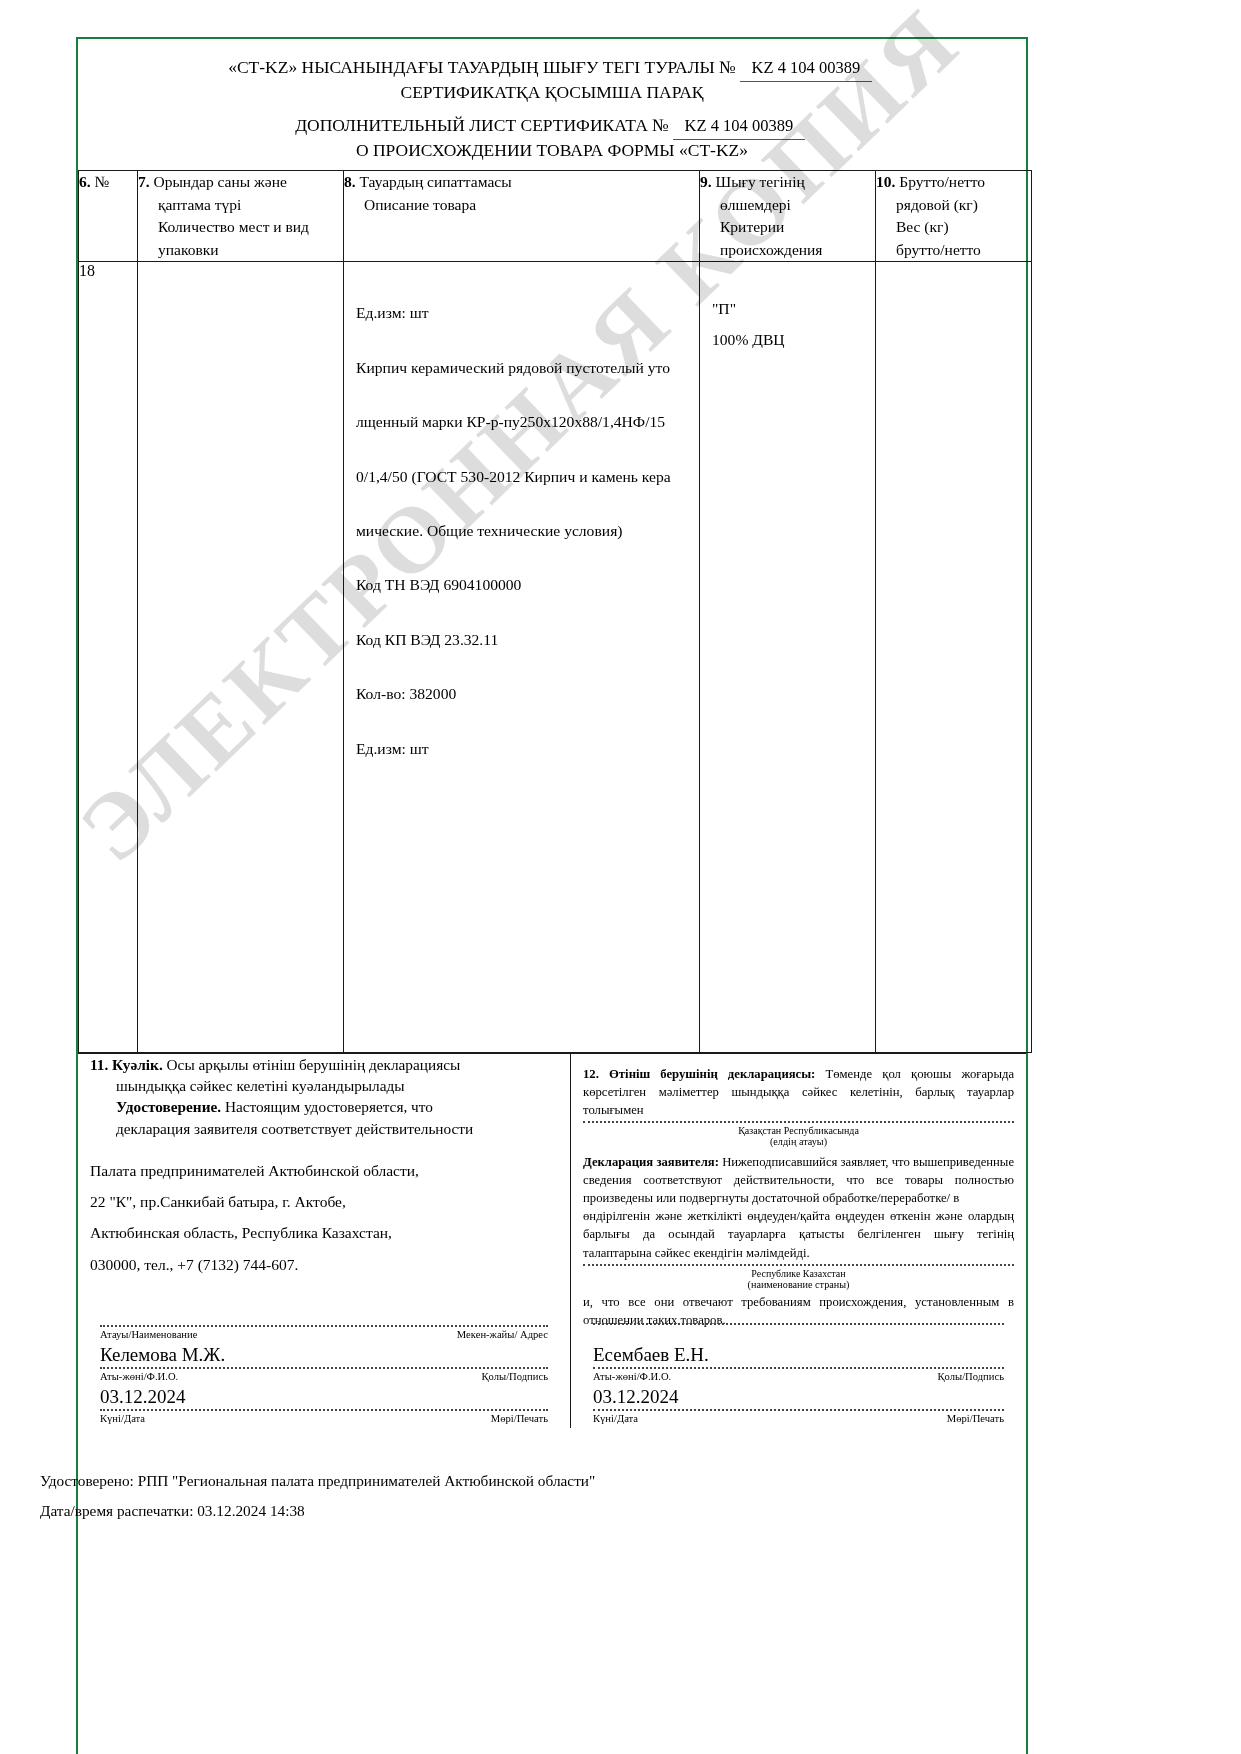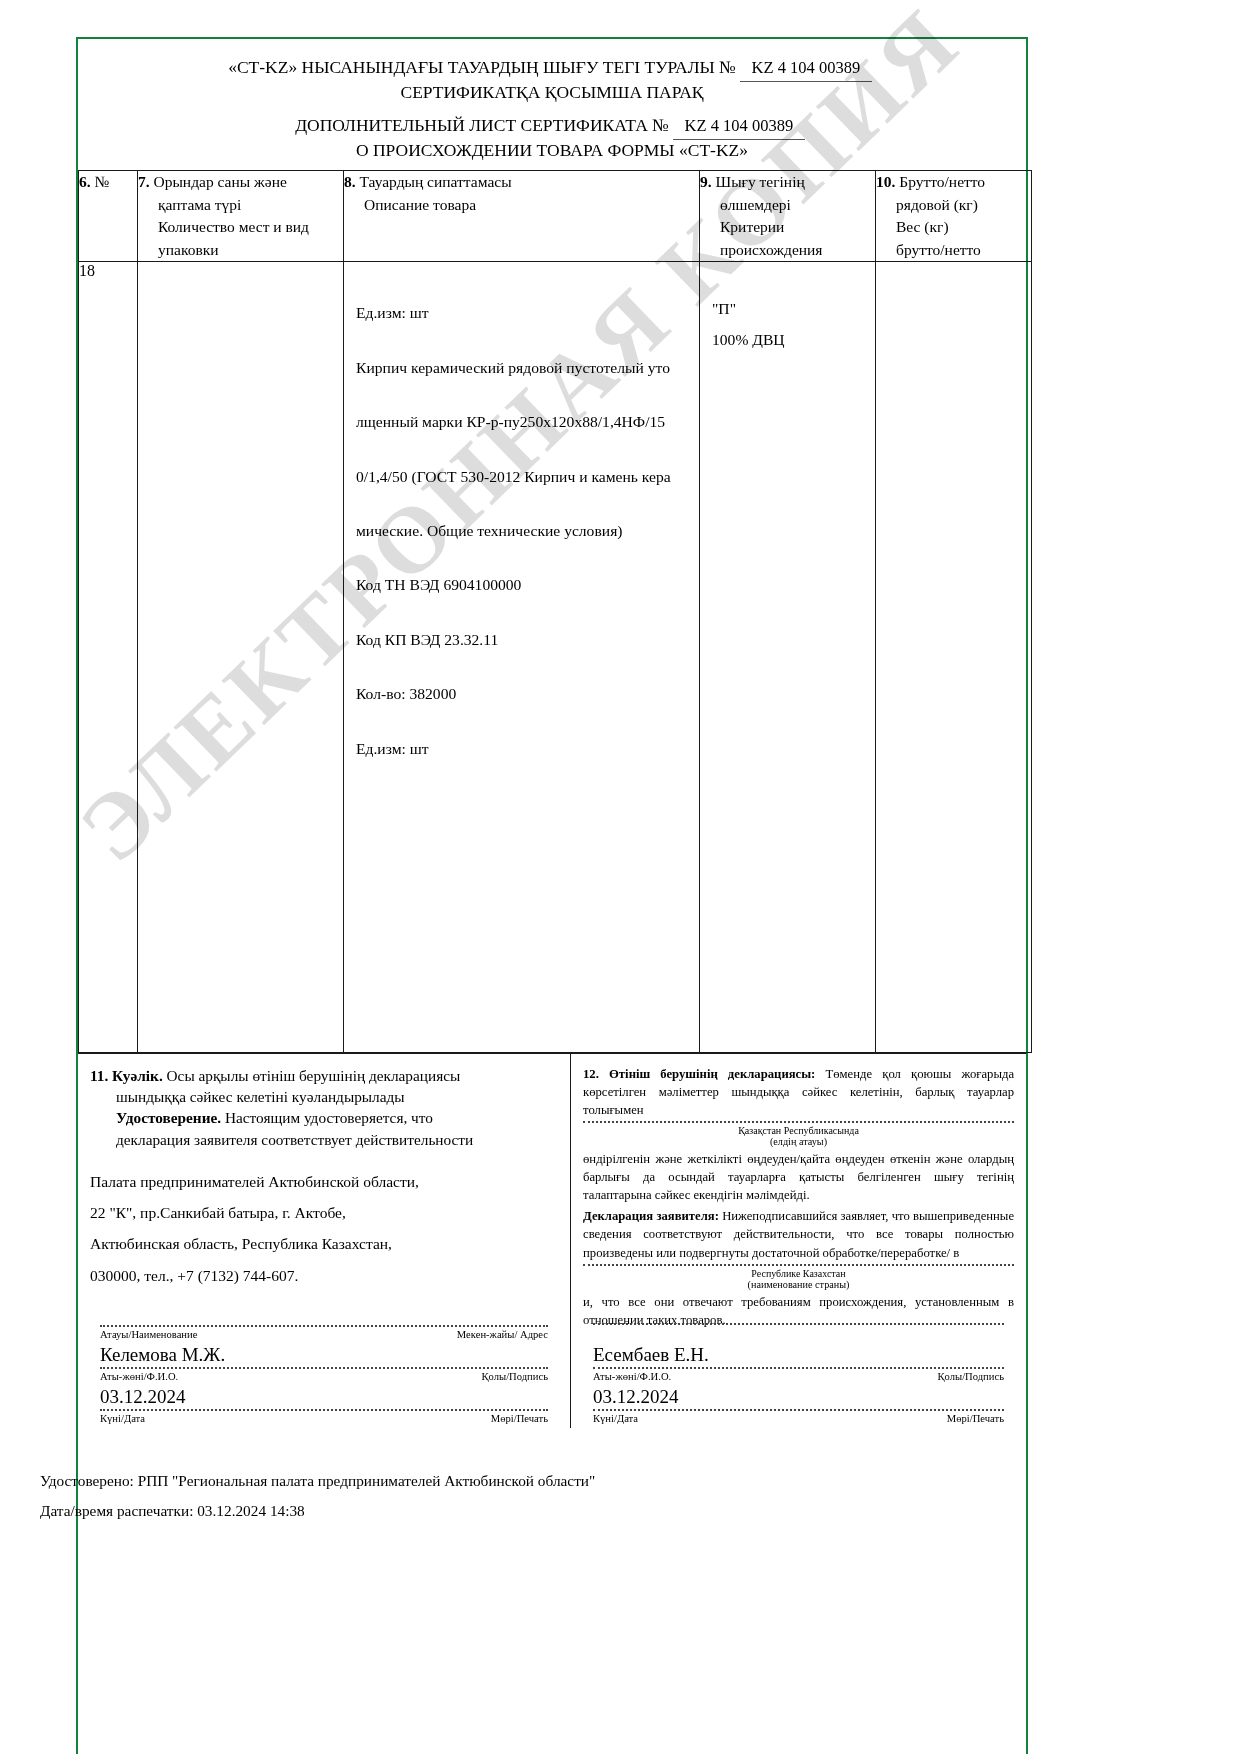--- a/index.html
+++ b/index.html
@@ -134,21 +134,21 @@
     font-size: 15.6px;
   }
 
   
   .boxrow { display: flex; width: 100%; }
   .box11 {
     width: 493px;
     box-sizing: border-box;
     border-top: 1px solid #1a1a1a;
     border-right: 1px solid #1a1a1a;
-    padding: 11px 14px 6px 12px;
+    padding: 0 14px 6px 12px;
     position: relative;
   }
   .box12 {
     width: 455px;
     box-sizing: border-box;
     border-top: 1px solid #1a1a1a;
     padding: 11px 12px 6px 12px;
     position: relative;
   }
 
@@ -346,25 +346,25 @@
 
     <div class="box12" style="height:375px;">
       <div class="b12-txt">
         <b>12.</b>
         <b>Өтініш берушінің декларациясы:</b>
         <span>Төменде қол қоюшы жоғарыда көрсетілген мәліметтер шындыққа сәйкес келетінін, барлық тауарлар толығымен</span>
       </div>
       <div class="b12-dots"></div>
       <div class="b12-country">Қазақстан Республикасында</div>
       <div class="b12-sub">(елдің атауы)</div>
-      <div class="b12-mid">өндірілгенін және жеткілікті өңдеуден/қайта өңдеуден өткенін және олардың барлығы да осындай тауарларға қатысты белгіленген шығу тегінің талаптарына сәйкес екендігін мәлімдейді.</div>
       <div class="b12-mid" style="margin-top:3px;">
         <b>Декларация заявителя:</b>
         <span>Нижеподписавшийся заявляет, что вышеприведенные сведения соответствуют действительности, что все товары полностью произведены или подвергнуты достаточной обработке/переработке/ в</span>
       </div>
+      <div class="b12-mid">өндірілгенін және жеткілікті өңдеуден/қайта өңдеуден өткенін және олардың барлығы да осындай тауарларға қатысты белгіленген шығу тегінің талаптарына сәйкес екендігін мәлімдейді.</div>
       <div class="b12-dots"></div>
       <div class="b12-country">Республике Казахстан</div>
       <div class="b12-sub">(наименование страны)</div>
       <div class="b12-mid">и, что все они отвечают требованиям происхождения, установленным в отношении таких товаров.</div>
 
       <div class="sig-area">
         <div class="sig-pad">
           <div class="dotline"></div>
           <div class="sigrow" style="height:13px;"></div>
         </div>

